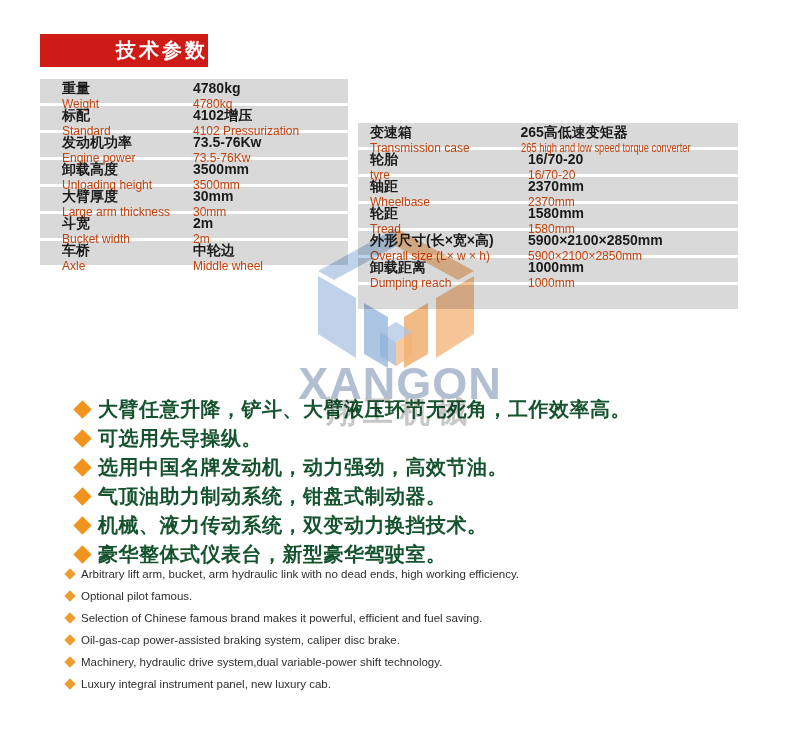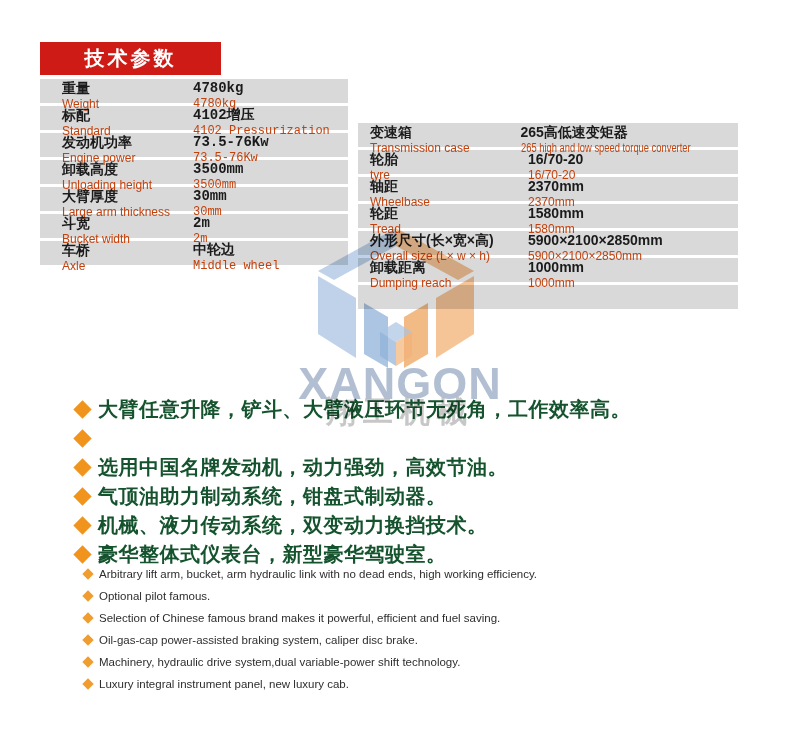--- a/index.html
+++ b/index.html
@@ -1,44 +1,44 @@
 <!DOCTYPE html>
 <html><head>
 <meta charset="utf-8">
 <style>
   html,body{margin:0;padding:0;}
   body{
     width:790px;height:740px;background:#ffffff;position:relative;overflow:hidden;
     font-family:"Liberation Sans","DejaVu Sans",sans-serif;color:#1b1b1b;
   }
   .title-bar{
-    position:absolute;left:40px;top:42px;width:181px;height:33px;background:#cf1b16;
-    display:flex;align-items:center;justify-content:center;
+    position:absolute;left:40px;top:34px;width:168px;height:33px;background:#cf1b16;
+    display:flex;align-items:center;justify-content:flex-end;
   }
   .title-bar span{color:#fff;font-size:20px;font-weight:bold;letter-spacing:3px;}
 
   .spec-table{position:absolute;top:79px;}
   .spec-table.left{left:40px;width:308px;}
   .spec-table.right{left:358px;width:380px;margin-top:44px;}
   .spec-row{height:24px;margin-bottom:3px;background:#d9d9d9;display:flex;box-sizing:border-box;padding-top:1px;justify-content:center;}
   .col{box-sizing:border-box;}
   .left .col-label{width:153px;padding-left:22px;}
-  .left .col-value{flex:1;font-family:Liberation Mono, monospace;}
+  .left .col-value{flex:1;}
   .right .col-label{width:170px;padding-left:12px;}
   .right .col-value{flex:1;}
   .ln-cn{font-size:14px;font-weight:bold;line-height:16px;white-space:nowrap;color:#1b1b1b;}
   .ln-en{font-size:12px;line-height:16px;white-space:nowrap;color:#c2410c;}
   .squeeze{display:inline-block;transform:scaleX(0.78);transform-origin:left center;}
 
   .bullets-cn{position:absolute;left:76px;top:395px;}
   .bullet-cn{display:flex;align-items:center;height:29px;}
   .diamond{width:13px;height:13px;background:#f0941d;transform:rotate(45deg);margin-right:9px;flex:0 0 auto;}
   .bullet-cn .txt{font-size:20px;font-weight:bold;color:#14532d;letter-spacing:0.5px;white-space:nowrap;}
 
-  .bullets-en{position:absolute;left:84px;top:563px;}
+  .bullets-en{position:absolute;left:66px;top:563px;}
   .bullet-en{display:flex;align-items:center;height:22px;}
   .diamond.small{width:8px;height:8px;background:#f09c2e;margin-right:7px;}
   .bullet-en .txt{font-size:11.5px;color:#2e2e2e;white-space:nowrap;}
 
   .watermark{position:absolute;left:0;top:0;width:790px;height:740px;pointer-events:none;
     mix-blend-mode:multiply;z-index:5;}
   .wm-logo{position:absolute;left:316px;top:226px;width:160px;height:145px;}
   .wm-brand{position:absolute;left:265px;top:358px;width:270px;text-align:center;
     font-size:45px;font-weight:bold;color:rgba(164,180,202,0.85);letter-spacing:1px;white-space:nowrap;}
   .wm-brand-cn{position:absolute;left:295px;top:392px;width:210px;text-align:center;
@@ -197,20 +197,21 @@
   </div>
 </div>
 
 <div class="bullets-cn">
   <div class="bullet-cn">
     <span class="diamond"></span>
     <span class="txt">大臂任意升降，铲斗、大臂液压环节无死角，工作效率高。</span>
   </div>
   <div class="bullet-cn">
     <span class="diamond"></span>
+    <span class="txt">可选用先导操纵。</span>
   </div>
   <div class="bullet-cn">
     <span class="diamond"></span>
     <span class="txt">选用中国名牌发动机，动力强劲，高效节油。</span>
   </div>
   <div class="bullet-cn">
     <span class="diamond"></span>
     <span class="txt">气顶油助力制动系统，钳盘式制动器。</span>
   </div>
   <div class="bullet-cn">

